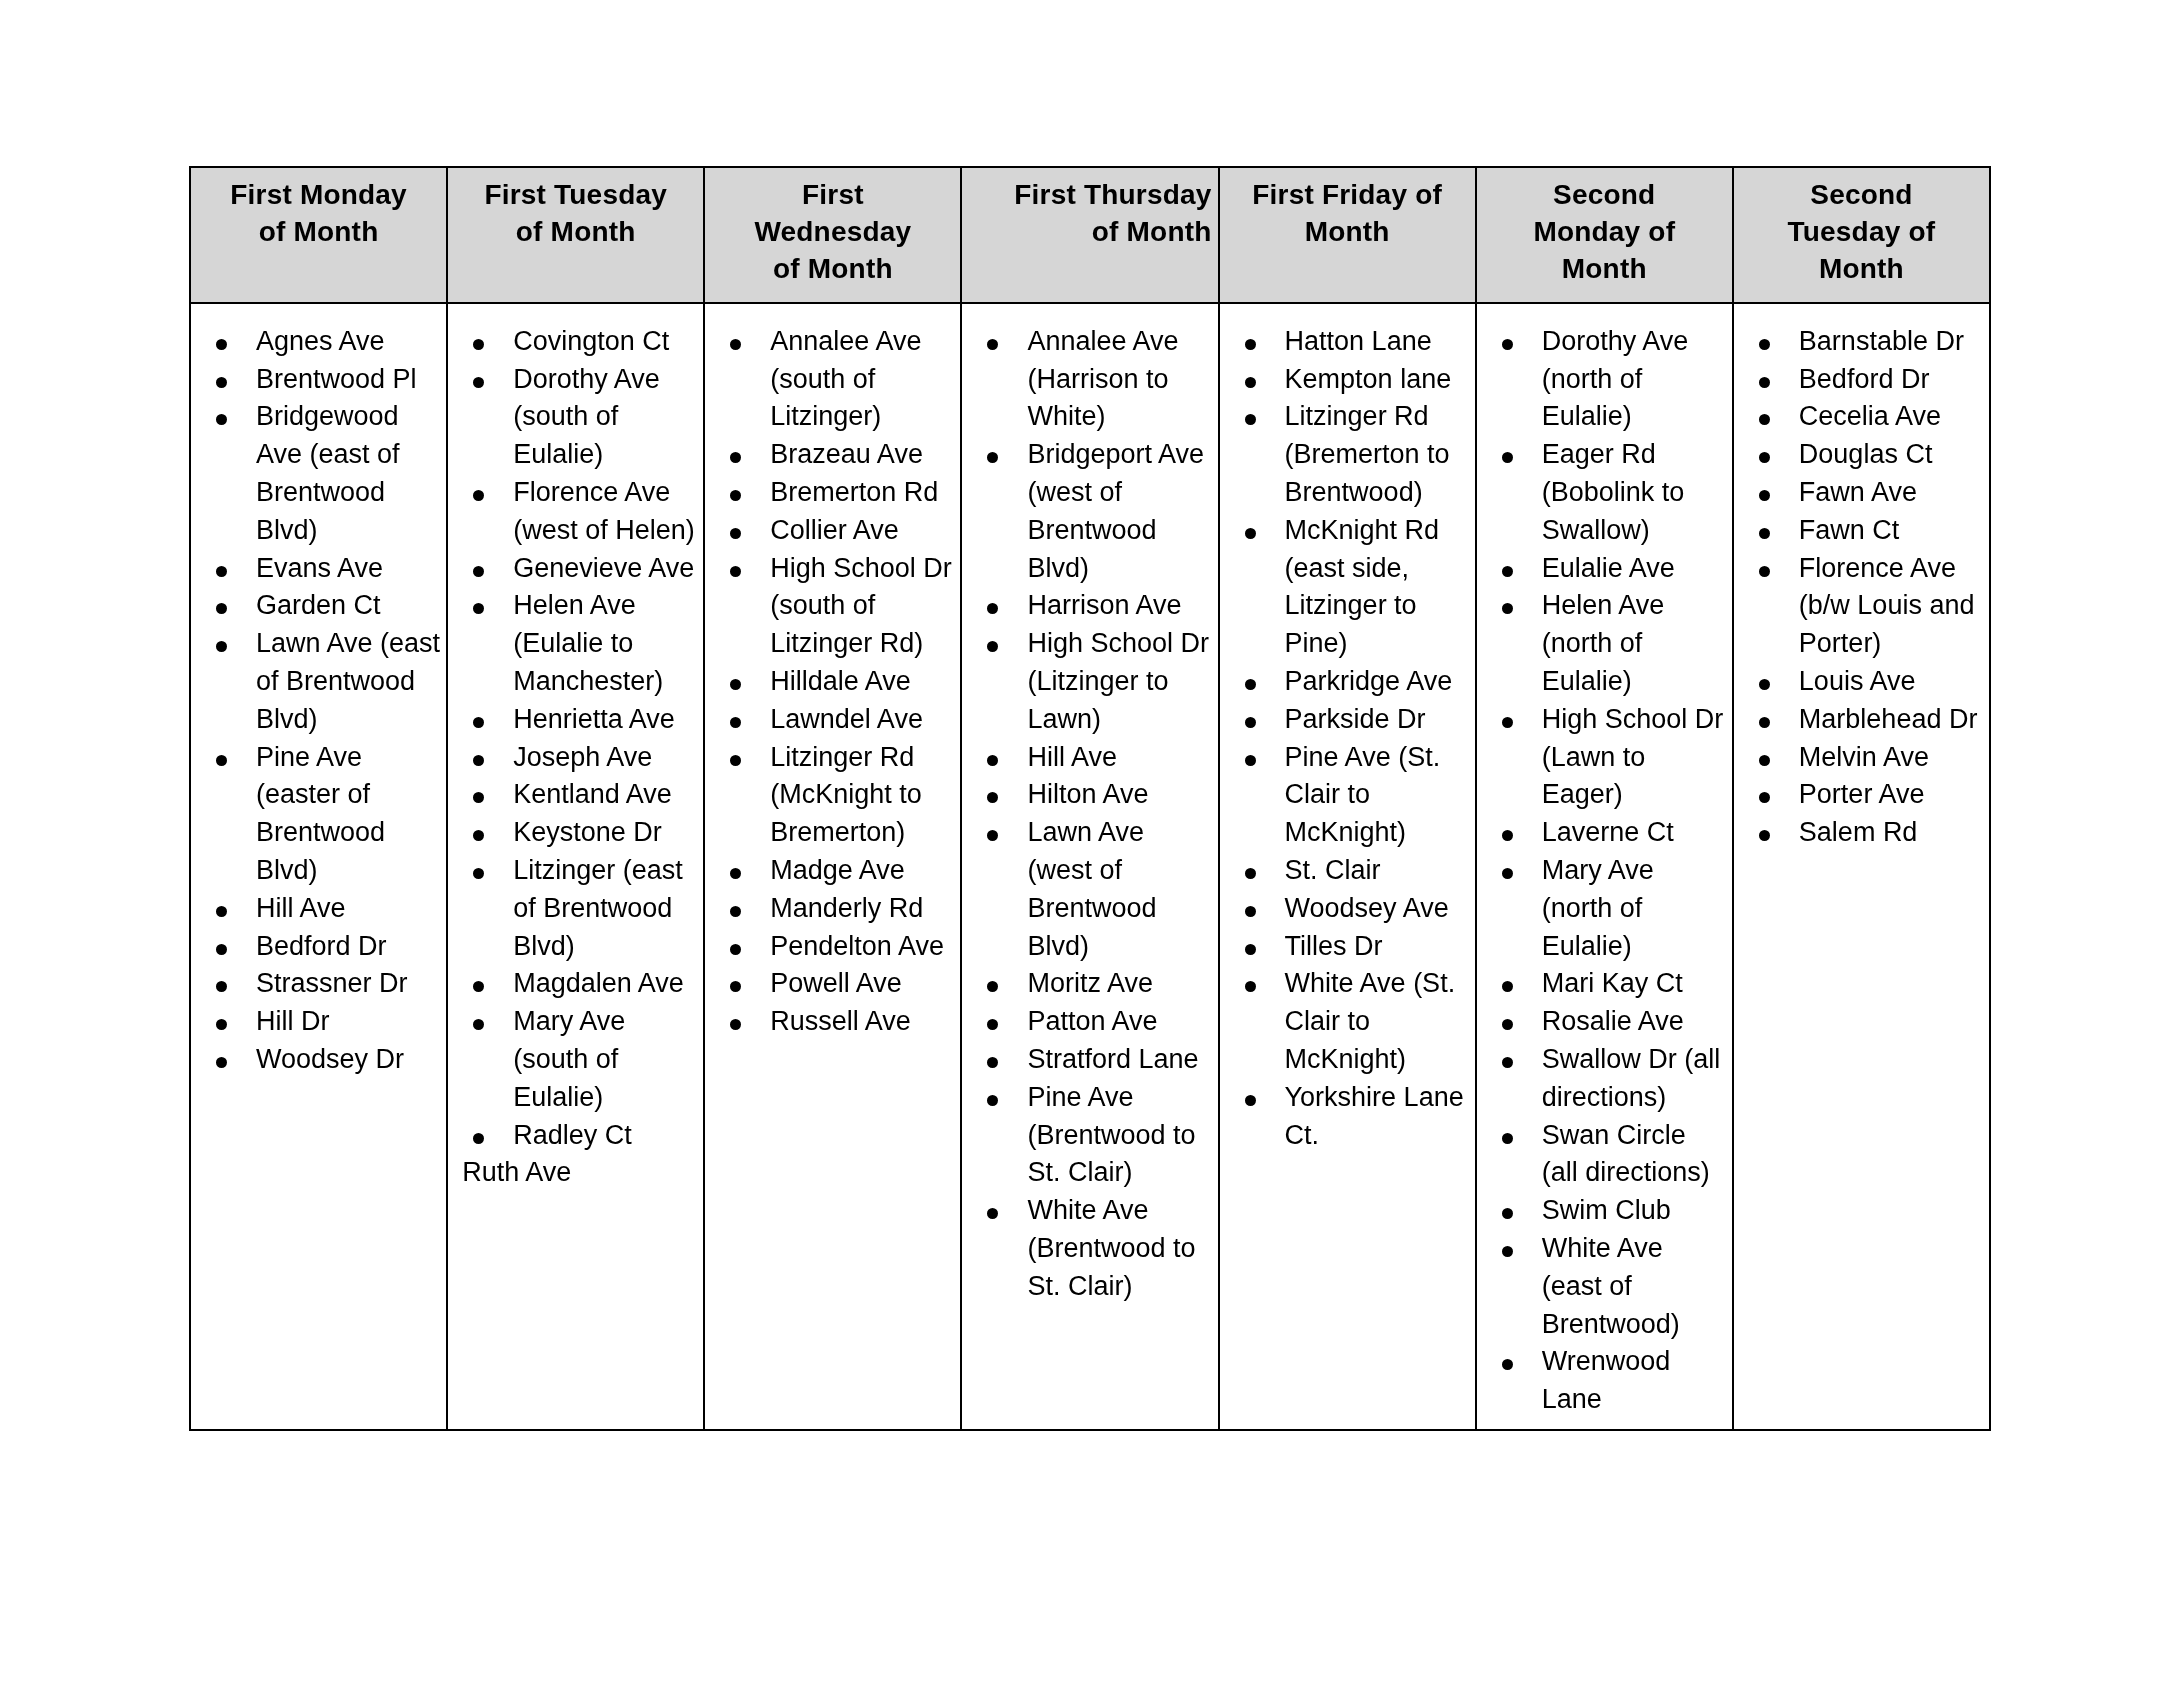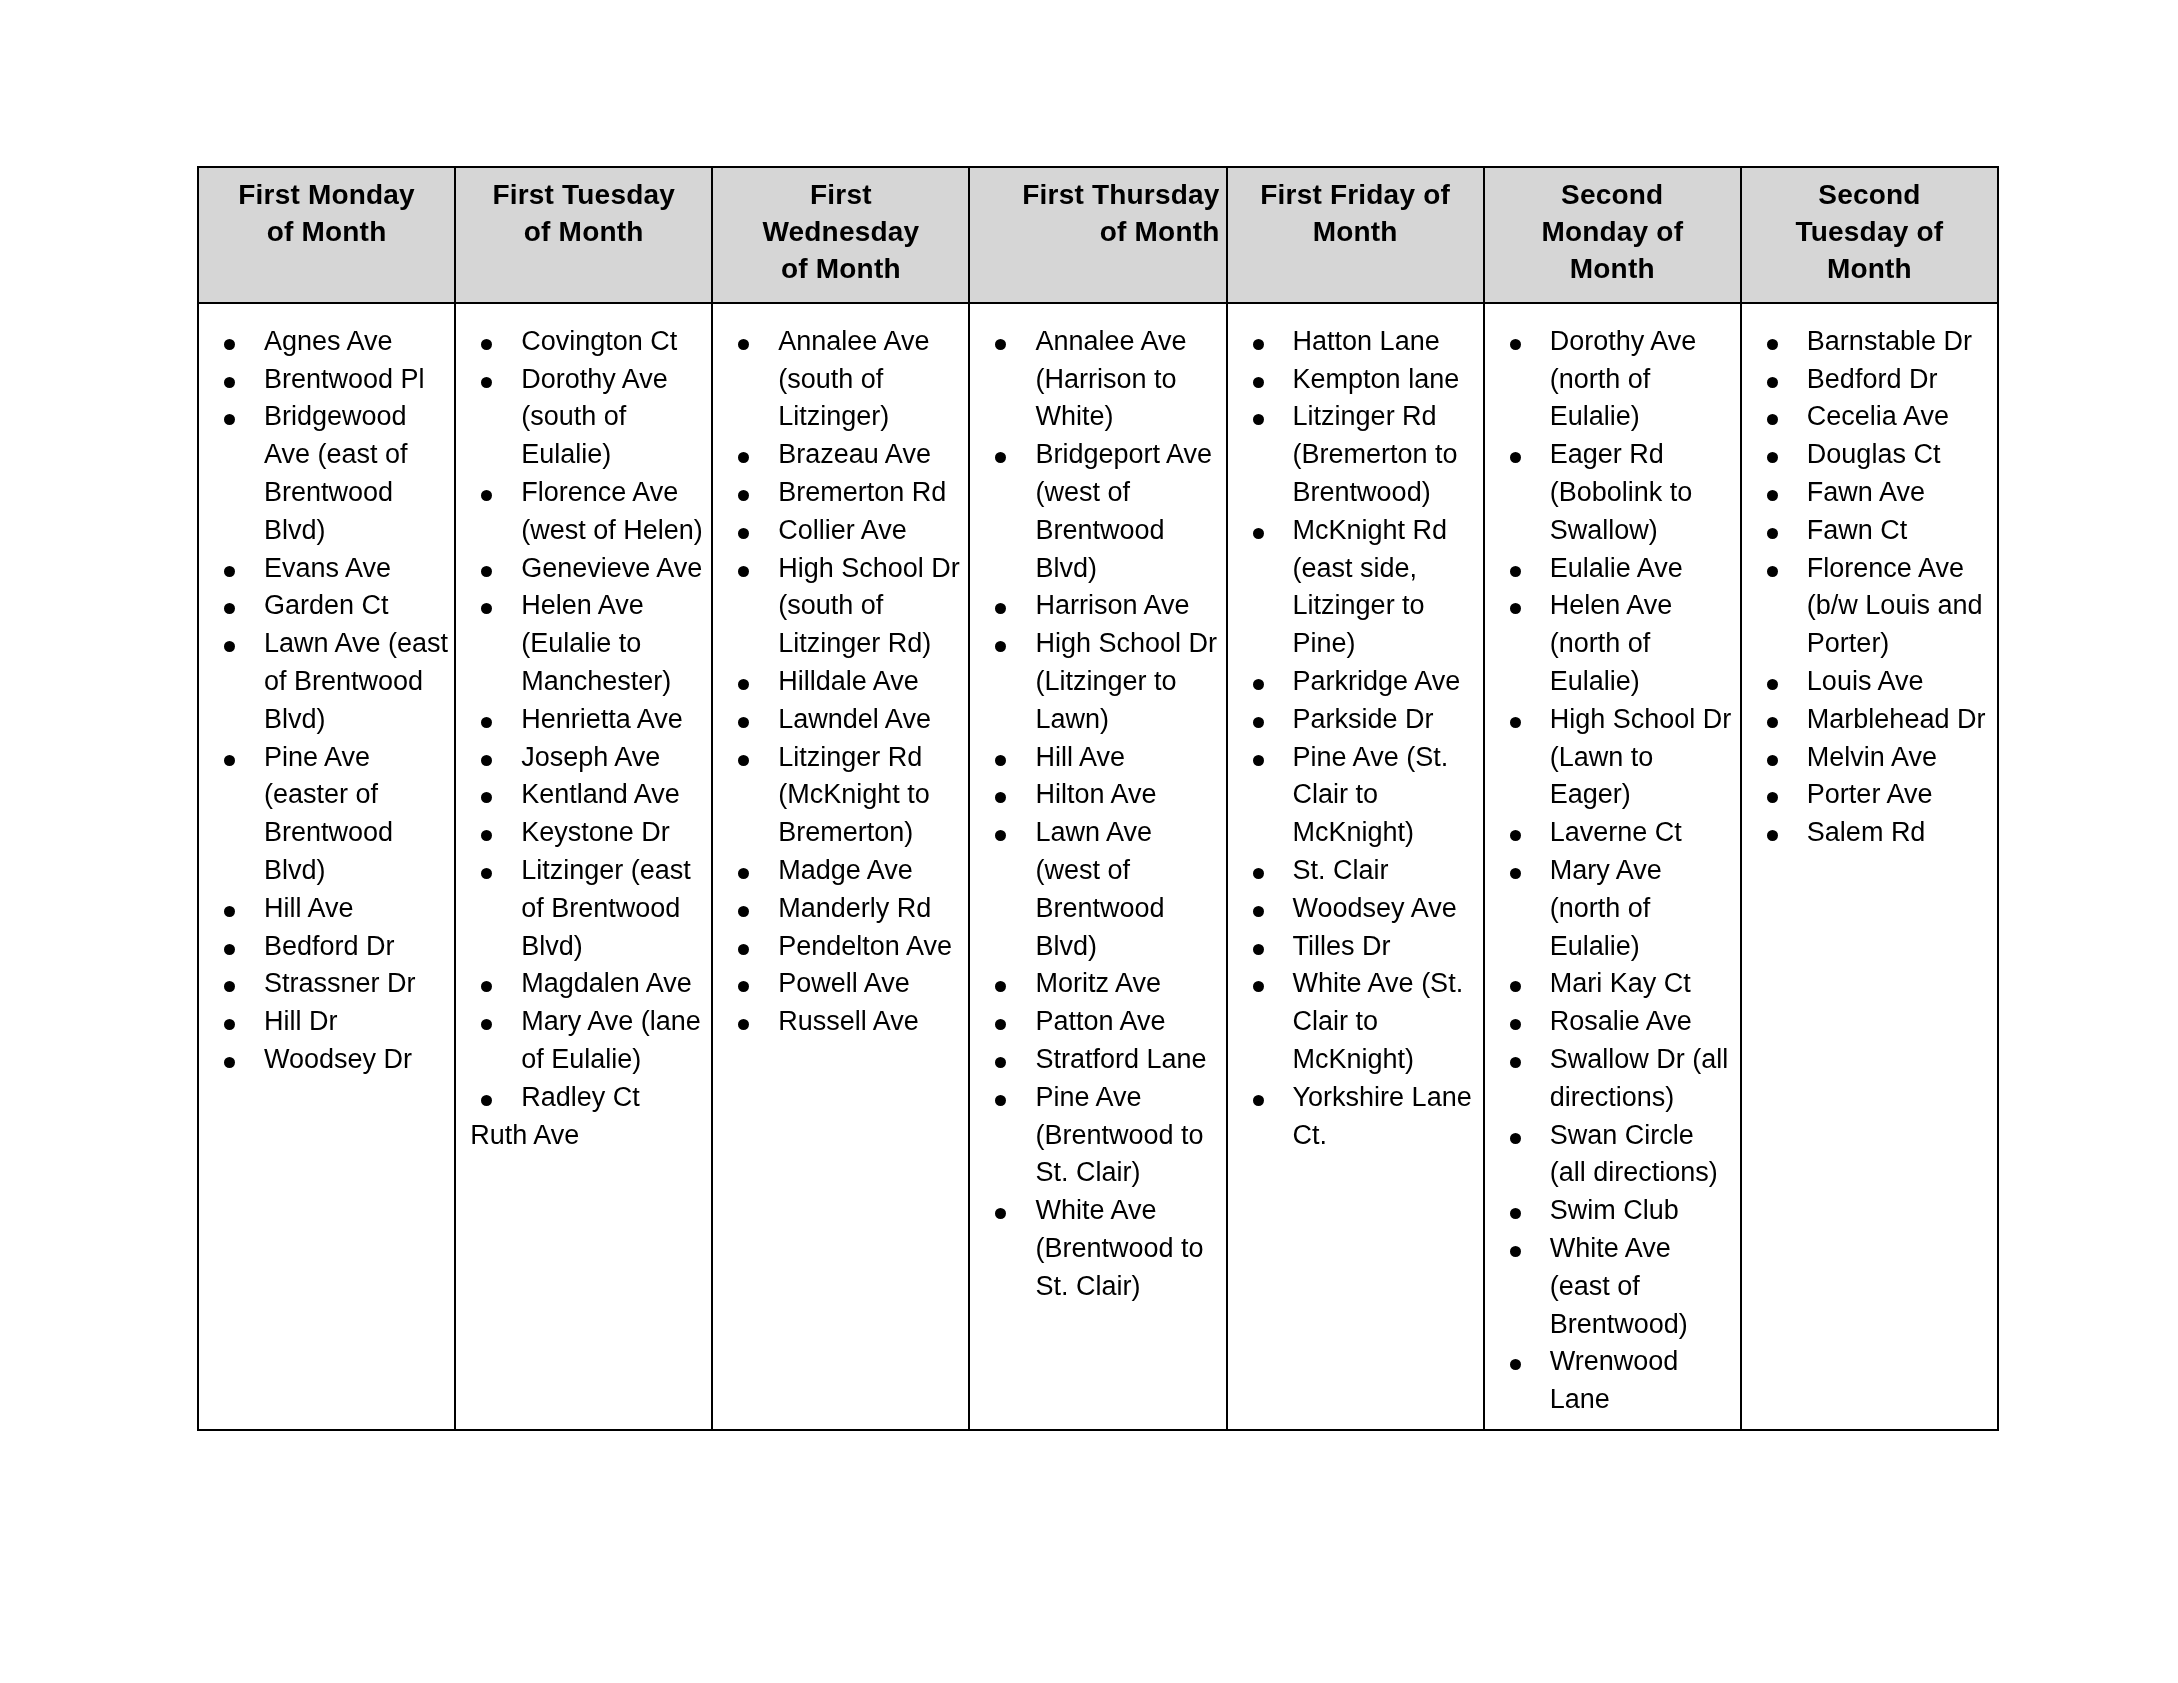--- a/index.html
+++ b/index.html
@@ -7,21 +7,21 @@
     width:2178px; height:1683px;
     background:#ffffff;
     font-family:"Liberation Sans", sans-serif;
     color:#000000;
     overflow:hidden;
   }
   .page { position:relative; width:2178px; height:1683px; }
 
   .schedule-table {
     position:absolute;
-    left:197px; top:166px;
+    left:189px; top:166px;
     width:1802px;
     border-collapse:collapse;
     table-layout:fixed;
   }
   .schedule-table th,
   .schedule-table td {
     border:2.5px solid #000000;
     vertical-align:top;
     padding:0;
   }
@@ -107,21 +107,21 @@
               <li>Dorothy Ave (south of Eulalie)</li>
               <li>Florence Ave (west of Helen)</li>
               <li>Genevieve Ave</li>
               <li>Helen Ave (Eulalie to Manchester)</li>
               <li>Henrietta Ave</li>
               <li>Joseph Ave</li>
               <li>Kentland Ave</li>
               <li>Keystone Dr</li>
               <li>Litzinger (east of Brentwood Blvd)</li>
               <li>Magdalen Ave</li>
-              <li>Mary Ave (lane of Eulalie)</li>
+              <li>Mary Ave (south of Eulalie)</li>
               <li>Radley Ct</li>
             </ul>
             <div class="trailing-note">Ruth Ave</div>
           </td>
           <td>
             <ul class="street-list">
               <li>Annalee Ave (south of Litzinger)</li>
               <li>Brazeau Ave</li>
               <li>Bremerton Rd</li>
               <li>Collier Ave</li>

